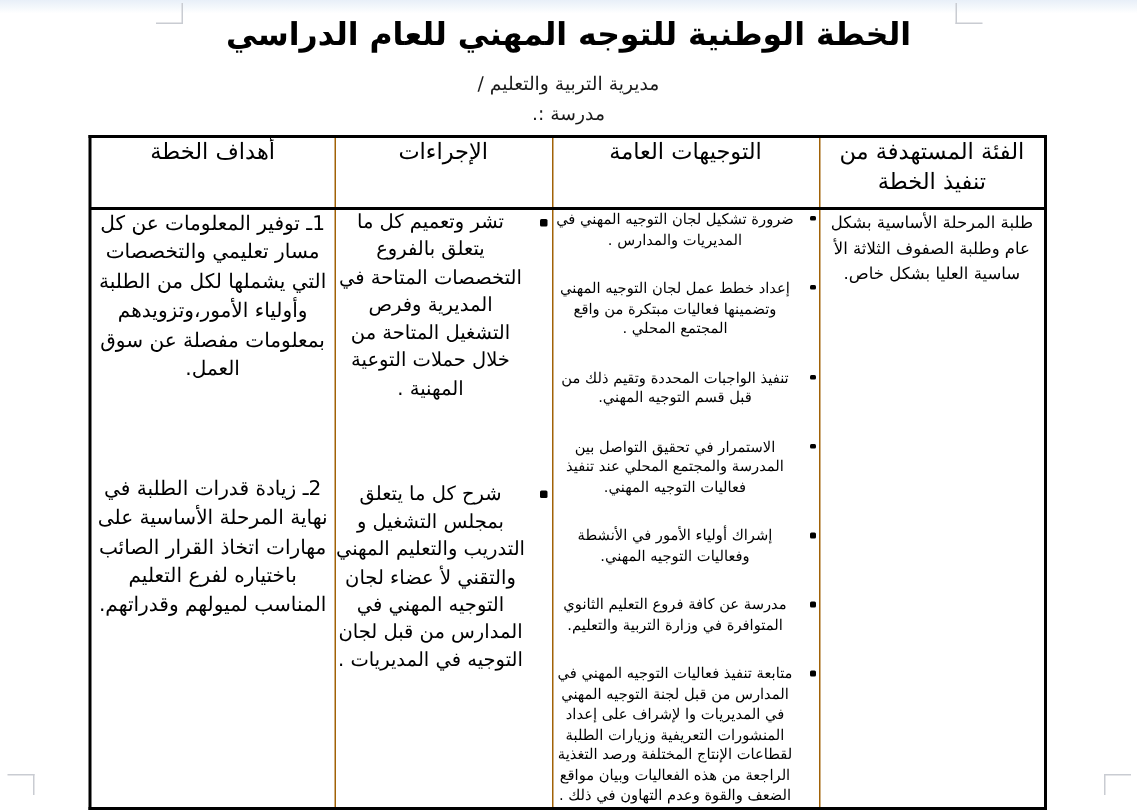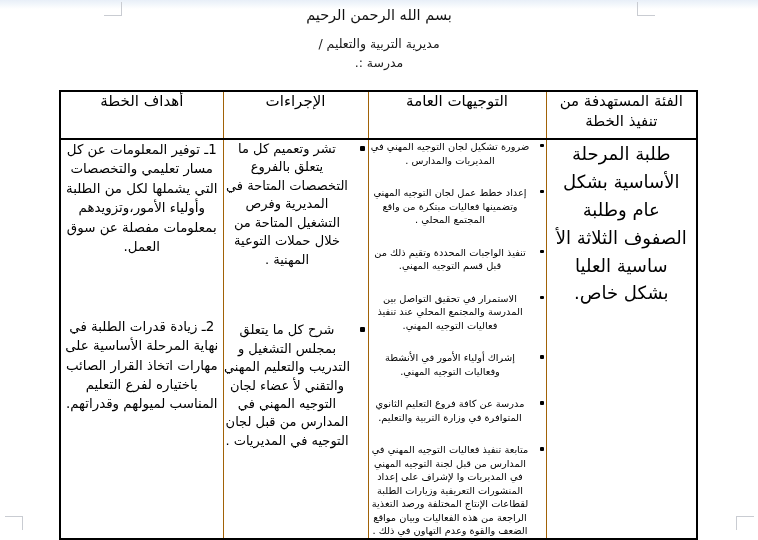--- a/index.html
+++ b/index.html
@@ -172,42 +172,42 @@
     height: 3.4px;
   }
   .guidelines-cell .bullet-list li + li { margin-top: 19px; }
 
   
   .target-cell {
     padding: 8px;
     vertical-align: middle;
   }
   #target-text {
-    font-size: 18px;
+    font-size: 11px;
     line-height: 1.55;
     color: #000;
     text-align: center;
     direction: rtl;
     padding: 0 4px;
   }
 </style>
 </head>
 <body>
 
 <div id="top-tint"></div>
 
 <div class="crop-mark" id="crop-tl"></div>
 <div class="crop-mark" id="crop-tr"></div>
 <div class="crop-mark" id="crop-bl"></div>
 <div class="crop-mark" id="crop-br"></div>
 
 <div id="page">
 
   <div id="doc-header">
-    <div id="basmala">بسم الله الرحمن الرحيم</div>
+    <div id="main-title">الخطة الوطنية للتوجه المهني للعام الدراسي</div>
     <div id="directorate-line">مديرية التربية والتعليم /</div>
     <div id="school-line">مدرسة :.</div>
   </div>
 
   <table id="plan-table">
     <colgroup>
       <col class="col-target">
       <col class="col-guidelines">
       <col class="col-procedures">
       <col class="col-goals">

